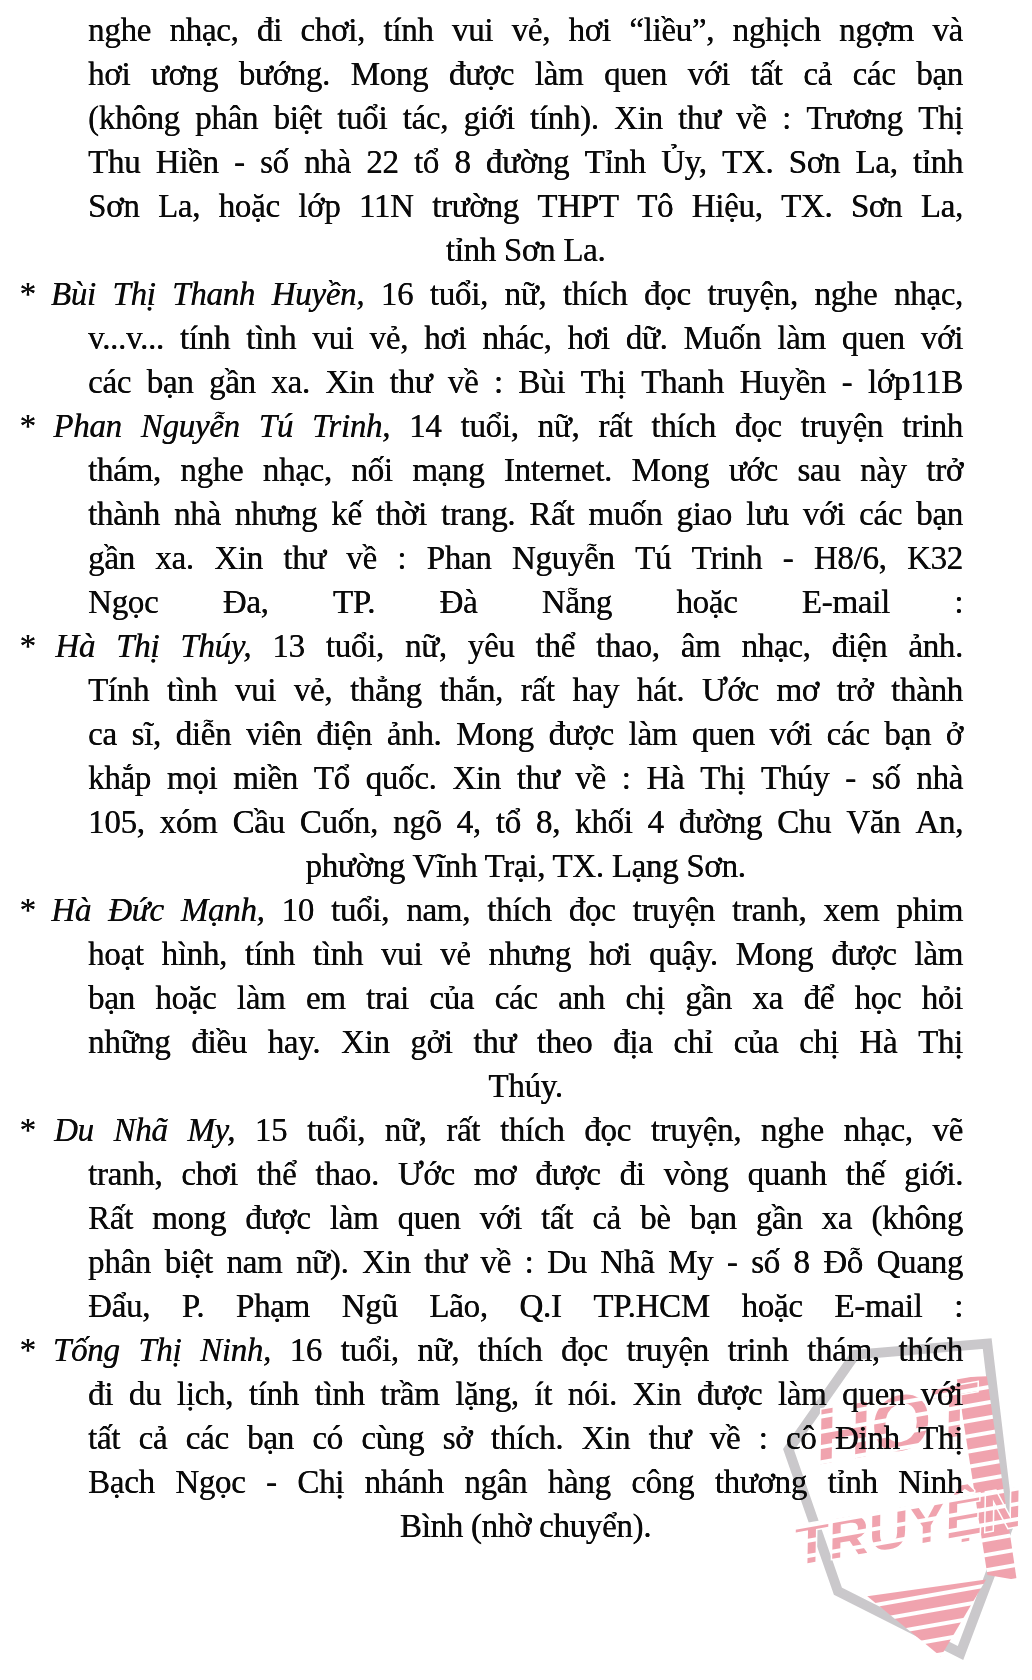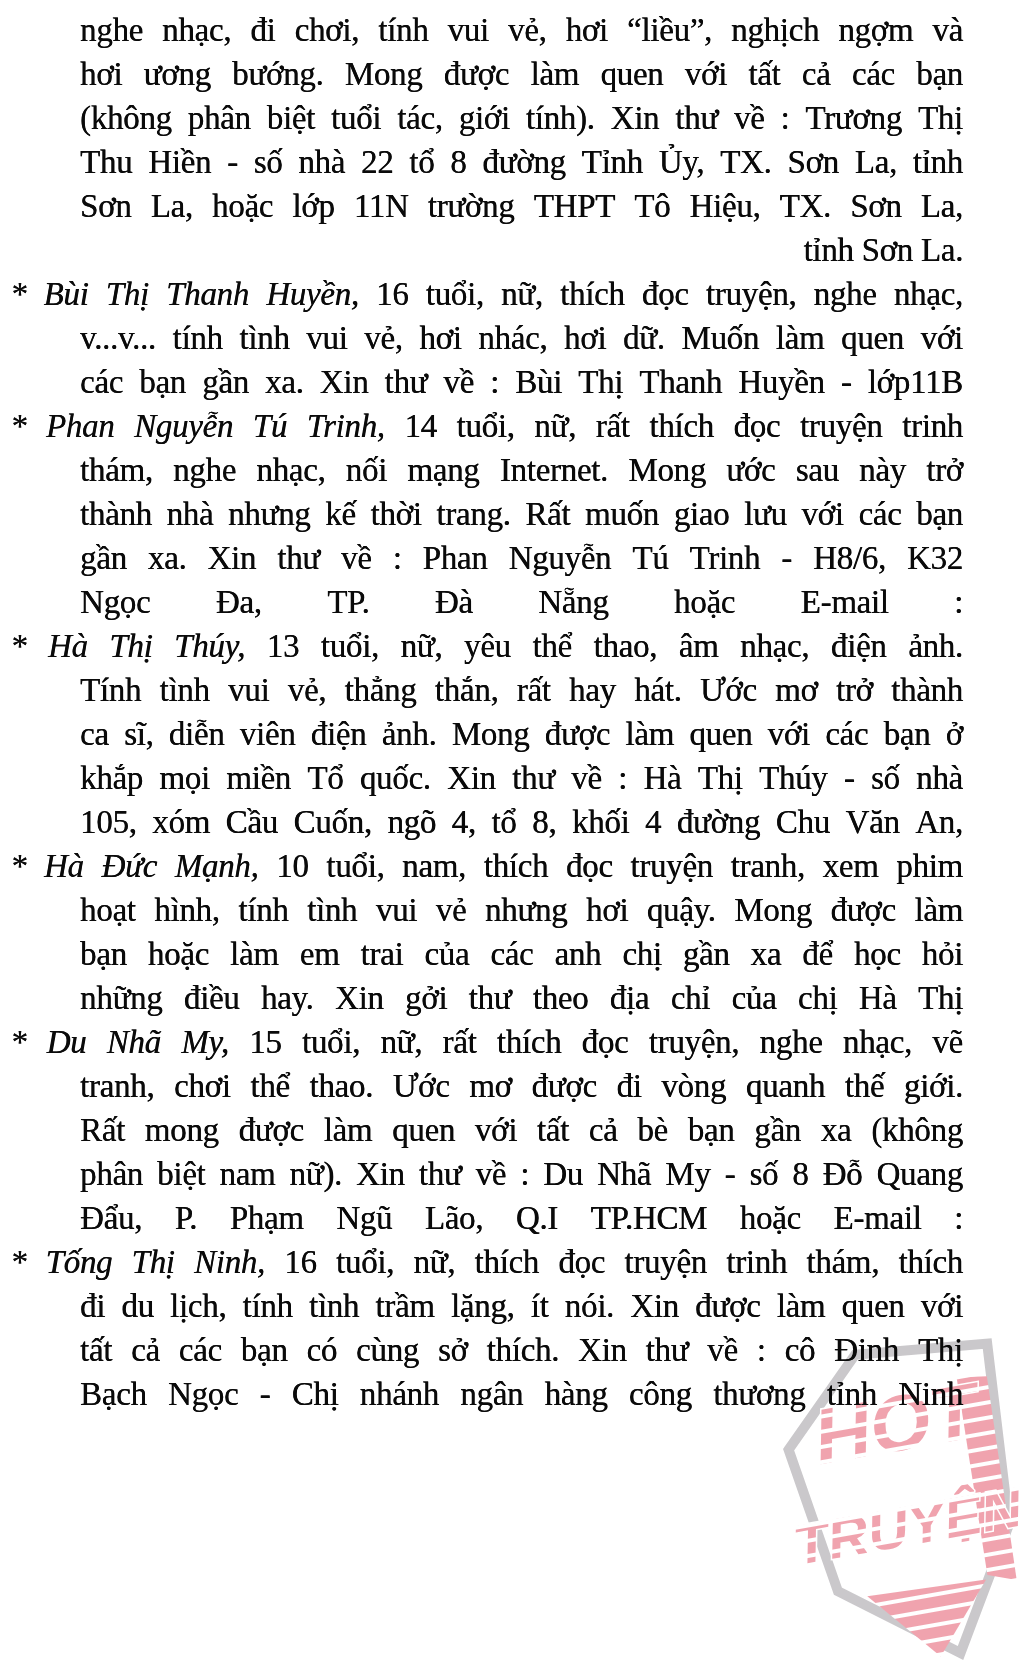--- a/index.html
+++ b/index.html
@@ -8,35 +8,35 @@
     width:1032px;height:1680px;
     background:#ffffff;
     overflow:hidden;
     font-family:"Liberation Serif","DejaVu Serif",serif;
     color:#0a0a0a;
     font-size:33px;
   }
   .entries{
     position:relative;
     z-index:2;
-    padding:8px 69px 0 8px;
+    padding:8px 69px 0 16px;
   }
   .entry{margin:0;}
   .line{
     display:flex;
     justify-content:space-between;
     height:44px;
     line-height:44px;
     margin-left:72px;
     letter-spacing:-0.3px;
     text-shadow:0.35px 0 0 currentColor;
     white-space:pre;
   }
   .line.hang{margin-left:2px;}
-  .line.last{display:block;text-align:right;}
+  .line.last{display:block;text-align:center;}
   .marker,.name{font-style:italic;}
   .watermark{
     position:absolute;
     left:782px;top:1330px;
     width:250px;height:350px;
     z-index:1;
     opacity:0.92;
   }
 </style>
 </head>
@@ -85,35 +85,38 @@
         <div class="line"><span>thành</span><span>nhà</span><span>nhưng</span><span>kế</span><span>thời</span><span>trang.</span><span>Rất</span><span>muốn</span><span>giao</span><span>lưu</span><span>với</span><span>các</span><span>bạn</span></div>
         <div class="line"><span>gần</span><span>xa.</span><span>Xin</span><span>thư</span><span>về</span><span>:</span><span>Phan</span><span>Nguyễn</span><span>Tú</span><span>Trinh</span><span>-</span><span>H8/6,</span><span>K32</span></div>
         <div class="line"><span>Ngọc</span><span>Đa,</span><span>TP.</span><span>Đà</span><span>Nẵng</span><span>hoặc</span><span>E-mail</span><span>:</span></div>
       </div>
       <div class="entry">
         <div class="line hang"><span class="marker">*</span><span class="name">Hà</span><span class="name">Thị</span><span class="name">Thúy,</span><span>13</span><span>tuổi,</span><span>nữ,</span><span>yêu</span><span>thể</span><span>thao,</span><span>âm</span><span>nhạc,</span><span>điện</span><span>ảnh.</span></div>
         <div class="line"><span>Tính</span><span>tình</span><span>vui</span><span>vẻ,</span><span>thẳng</span><span>thắn,</span><span>rất</span><span>hay</span><span>hát.</span><span>Ước</span><span>mơ</span><span>trở</span><span>thành</span></div>
         <div class="line"><span>ca</span><span>sĩ,</span><span>diễn</span><span>viên</span><span>điện</span><span>ảnh.</span><span>Mong</span><span>được</span><span>làm</span><span>quen</span><span>với</span><span>các</span><span>bạn</span><span>ở</span></div>
         <div class="line"><span>khắp</span><span>mọi</span><span>miền</span><span>Tổ</span><span>quốc.</span><span>Xin</span><span>thư</span><span>về</span><span>:</span><span>Hà</span><span>Thị</span><span>Thúy</span><span>-</span><span>số</span><span>nhà</span></div>
         <div class="line"><span>105,</span><span>xóm</span><span>Cầu</span><span>Cuốn,</span><span>ngõ</span><span>4,</span><span>tổ</span><span>8,</span><span>khối</span><span>4</span><span>đường</span><span>Chu</span><span>Văn</span><span>An,</span></div>
+        <div class="line last">phường Vĩnh Trại, TX. Lạng Sơn.</div>
       </div>
       <div class="entry">
         <div class="line hang"><span class="marker">*</span><span class="name">Hà</span><span class="name">Đức</span><span class="name">Mạnh,</span><span>10</span><span>tuổi,</span><span>nam,</span><span>thích</span><span>đọc</span><span>truyện</span><span>tranh,</span><span>xem</span><span>phim</span></div>
         <div class="line"><span>hoạt</span><span>hình,</span><span>tính</span><span>tình</span><span>vui</span><span>vẻ</span><span>nhưng</span><span>hơi</span><span>quậy.</span><span>Mong</span><span>được</span><span>làm</span></div>
         <div class="line"><span>bạn</span><span>hoặc</span><span>làm</span><span>em</span><span>trai</span><span>của</span><span>các</span><span>anh</span><span>chị</span><span>gần</span><span>xa</span><span>để</span><span>học</span><span>hỏi</span></div>
         <div class="line"><span>những</span><span>điều</span><span>hay.</span><span>Xin</span><span>gởi</span><span>thư</span><span>theo</span><span>địa</span><span>chỉ</span><span>của</span><span>chị</span><span>Hà</span><span>Thị</span></div>
+        <div class="line last">Thúy.</div>
       </div>
       <div class="entry">
         <div class="line hang"><span class="marker">*</span><span class="name">Du</span><span class="name">Nhã</span><span class="name">My,</span><span>15</span><span>tuổi,</span><span>nữ,</span><span>rất</span><span>thích</span><span>đọc</span><span>truyện,</span><span>nghe</span><span>nhạc,</span><span>vẽ</span></div>
         <div class="line"><span>tranh,</span><span>chơi</span><span>thể</span><span>thao.</span><span>Ước</span><span>mơ</span><span>được</span><span>đi</span><span>vòng</span><span>quanh</span><span>thế</span><span>giới.</span></div>
         <div class="line"><span>Rất</span><span>mong</span><span>được</span><span>làm</span><span>quen</span><span>với</span><span>tất</span><span>cả</span><span>bè</span><span>bạn</span><span>gần</span><span>xa</span><span>(không</span></div>
         <div class="line"><span>phân</span><span>biệt</span><span>nam</span><span>nữ).</span><span>Xin</span><span>thư</span><span>về</span><span>:</span><span>Du</span><span>Nhã</span><span>My</span><span>-</span><span>số</span><span>8</span><span>Đỗ</span><span>Quang</span></div>
         <div class="line"><span>Đẩu,</span><span>P.</span><span>Phạm</span><span>Ngũ</span><span>Lão,</span><span>Q.I</span><span>TP.HCM</span><span>hoặc</span><span>E-mail</span><span>:</span></div>
       </div>
       <div class="entry">
         <div class="line hang"><span class="marker">*</span><span class="name">Tống</span><span class="name">Thị</span><span class="name">Ninh,</span><span>16</span><span>tuổi,</span><span>nữ,</span><span>thích</span><span>đọc</span><span>truyện</span><span>trinh</span><span>thám,</span><span>thích</span></div>
         <div class="line"><span>đi</span><span>du</span><span>lịch,</span><span>tính</span><span>tình</span><span>trầm</span><span>lặng,</span><span>ít</span><span>nói.</span><span>Xin</span><span>được</span><span>làm</span><span>quen</span><span>với</span></div>
         <div class="line"><span>tất</span><span>cả</span><span>các</span><span>bạn</span><span>có</span><span>cùng</span><span>sở</span><span>thích.</span><span>Xin</span><span>thư</span><span>về</span><span>:</span><span>cô</span><span>Đinh</span><span>Thị</span></div>
         <div class="line"><span>Bạch</span><span>Ngọc</span><span>-</span><span>Chị</span><span>nhánh</span><span>ngân</span><span>hàng</span><span>công</span><span>thương</span><span>tỉnh</span><span>Ninh</span></div>
+        <div class="line last">Bình (nhờ chuyển).</div>
       </div>
     </div>
 
 </div>
 
 </body></html>

